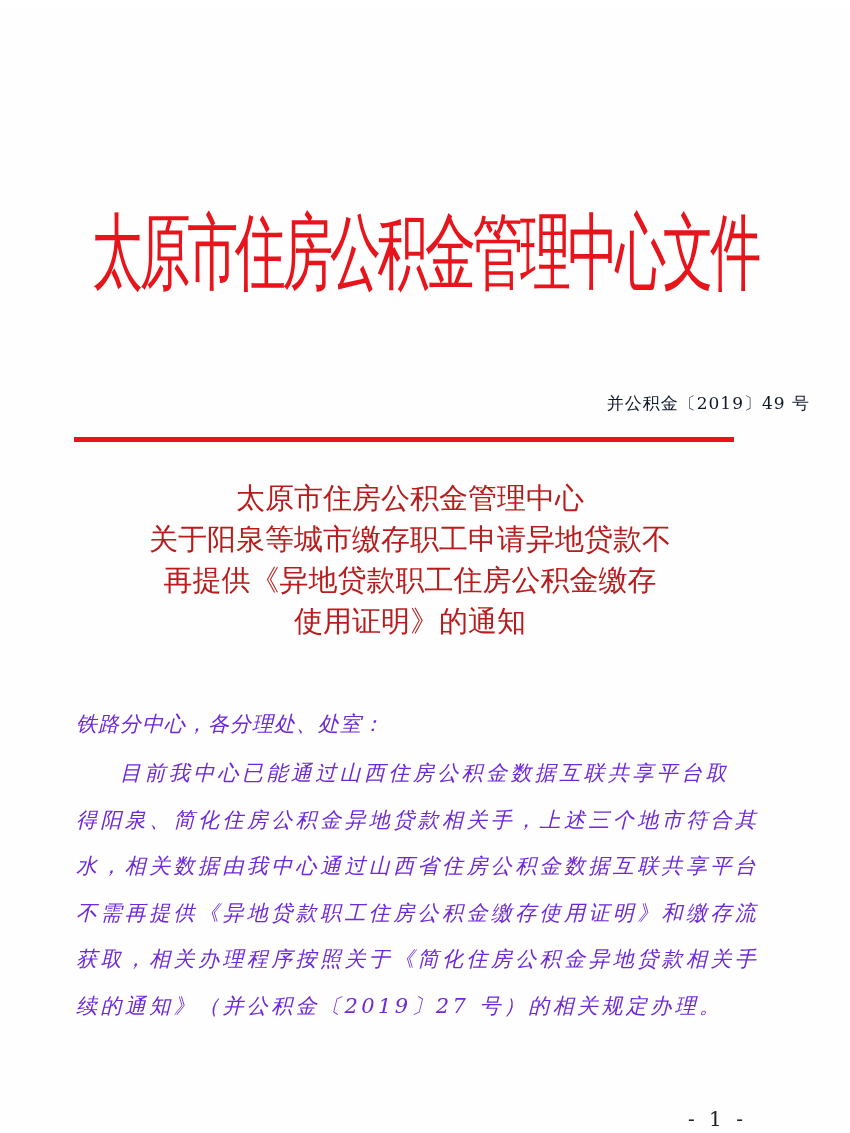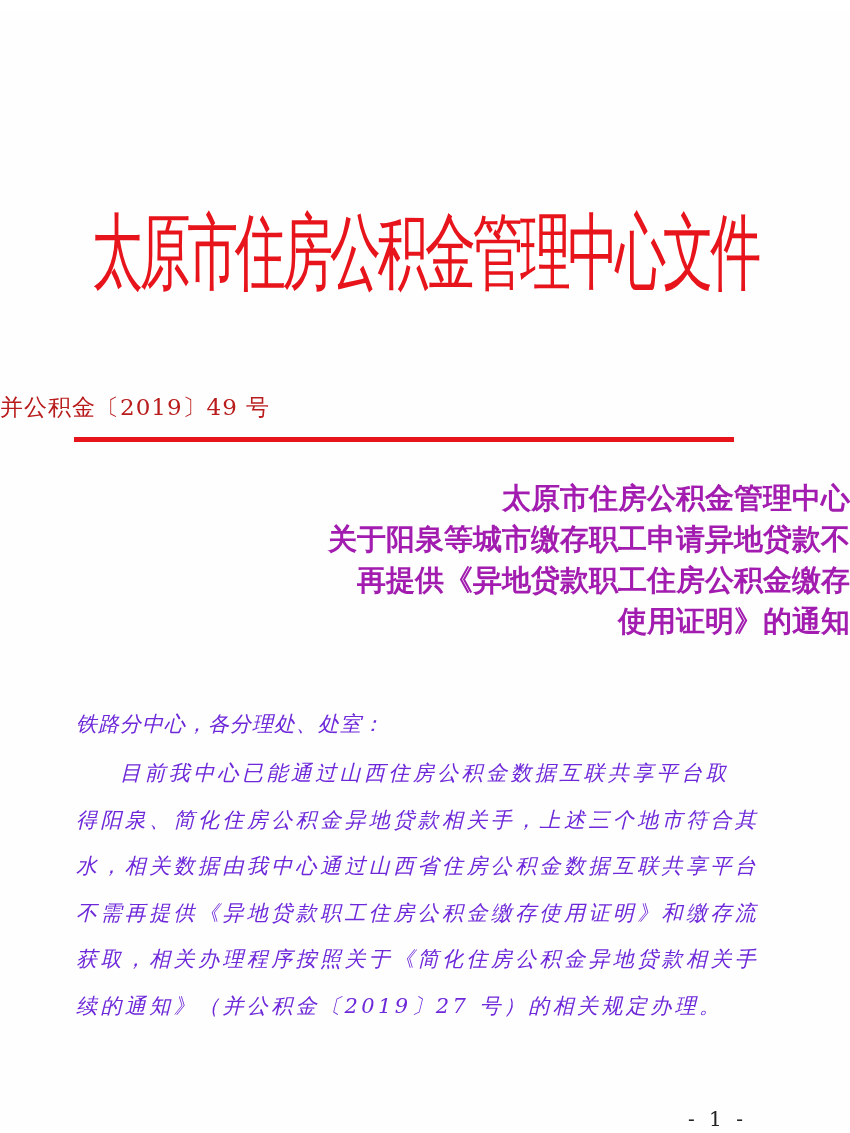--- a/index.html
+++ b/index.html
@@ -34,45 +34,45 @@
       letter-spacing: -4px;
       transform: scaleX(0.82) scaleY(1.35);
       transform-origin: 50% 50%;
       font-weight: normal;
     }
     .doc-number {
       position: absolute;
       left: 0;
       top: 382px;
       width: 810px;
-      text-align: left;
+      text-align: right;
       font-family: "DejaVu Serif", "Liberation Serif", serif;
-      font-size: 23px;
+      font-size: 17px;
       letter-spacing: 1px;
-      color: #b91c1c;
+      color: #0f172a;
     }
     .red-rule {
       position: absolute;
       left: 74px;
       top: 427px;
       width: 660px;
       height: 5px;
       background: #e8141c;
     }
     .title-block {
       position: absolute;
       left: 0;
       top: 468px;
       width: 850px;
-      text-align: right;
+      text-align: center;
       font-family: "DejaVu Sans", "Liberation Sans", sans-serif;
       font-size: 29px;
       line-height: 41px;
-      color: #a21caf;
-      font-weight: bold;
+      color: #b91c1c;
+      font-weight: normal;
     }
     .title-block div {
       margin-left: -30px;
     }
     .body-text {
       position: absolute;
       left: 76px;
       top: 694px;
       width: 700px;
       font-family: "DejaVu Serif", "Liberation Serif", serif;

